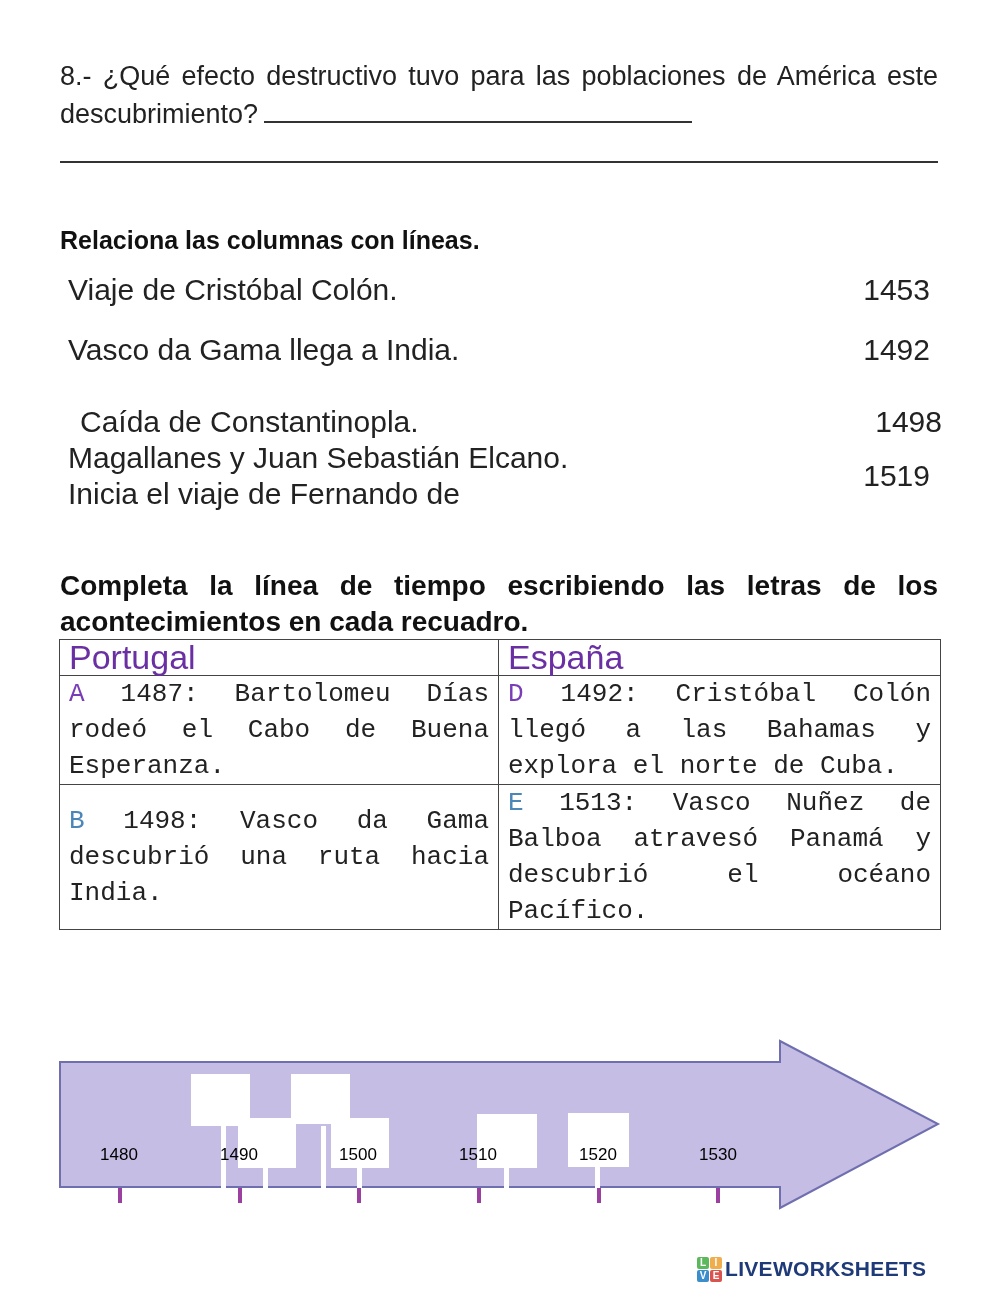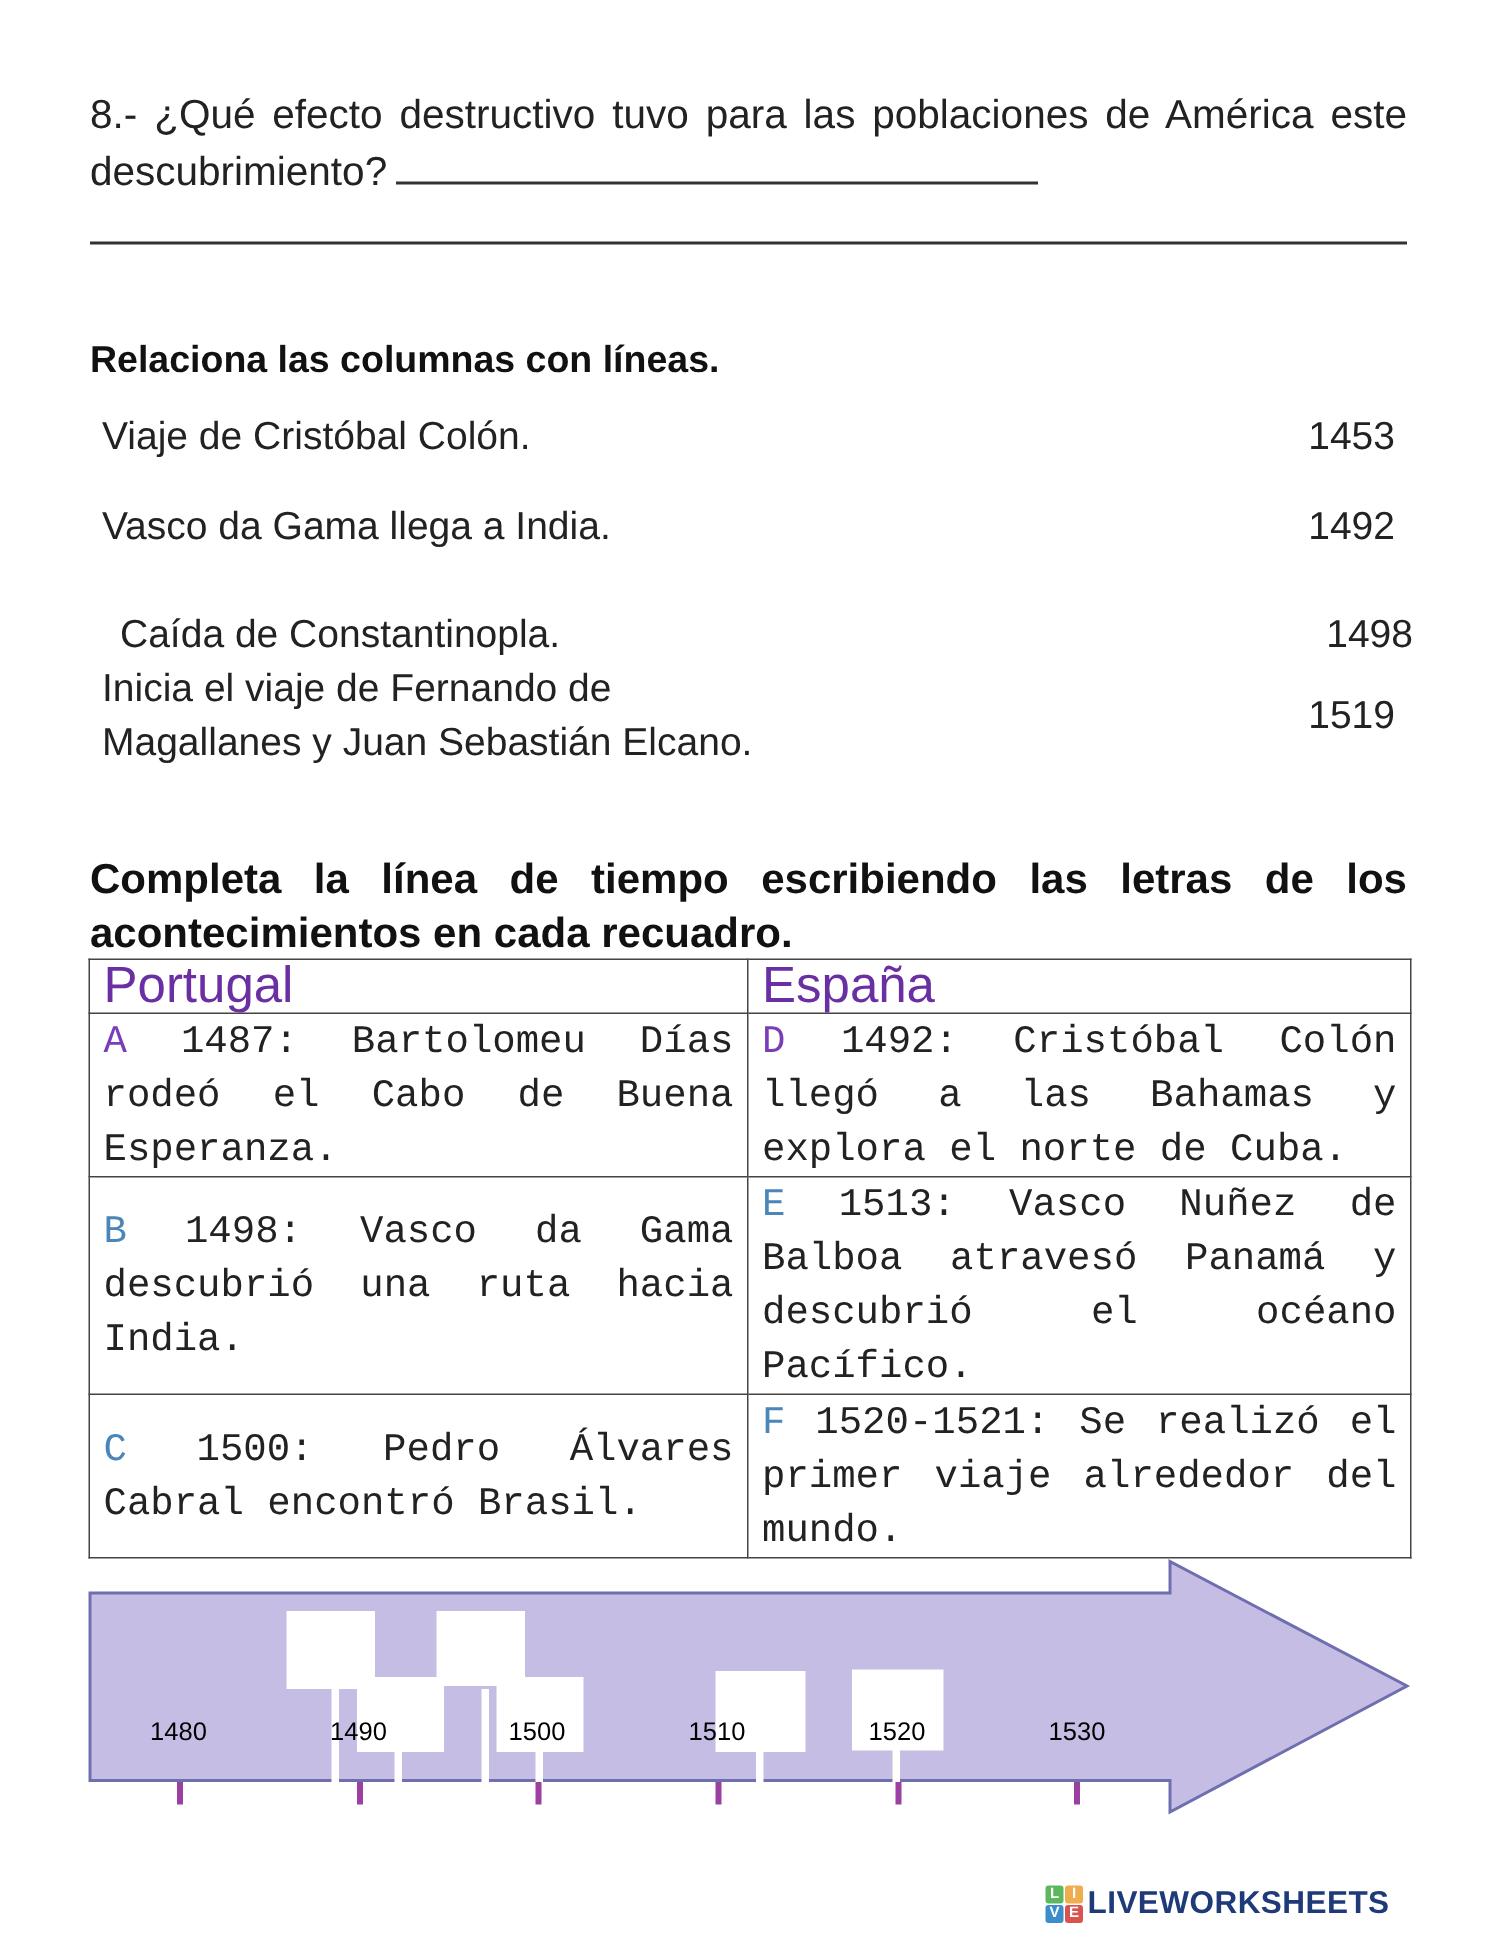--- a/index.html
+++ b/index.html
@@ -4,21 +4,21 @@
 <style>
   html, body { margin:0; padding:0; background:#ffffff; }
   body { width:1000px; height:1291px; position:relative; overflow:hidden;
          font-family:"Liberation Sans", "DejaVu Sans", sans-serif; color:#222; }
   .q8 { position:absolute; left:60px; top:58px; width:878px; font-size:27px; line-height:37px;
         text-align:justify; text-align-last:left; }
   .q8 .blank { display:inline-block; width:428px; border-bottom:2px solid #333; height:26px; vertical-align:baseline; margin-left:6px; }
   .q8-line2 { position:absolute; left:60px; top:161px; width:878px; border-bottom:2px solid #333; }
 
   .h-bold { position:absolute; left:60px; font-weight:bold; font-size:25px; color:#111; }
-  .match-row { position:absolute; left:68px; width:862px; font-size:26px; line-height:36px; color:#222; }
+  .match-row { position:absolute; left:68px; width:862px; font-size:30px; line-height:36px; color:#222; }
   .match-row .year { position:absolute; right:0; top:0; }
   .match-row.two .year { top:18px; }
 
   .instr { position:absolute; left:60px; top:568px; width:878px; font-weight:bold; font-size:28px;
            line-height:36px; text-align:justify; text-align-last:left; color:#111; }
 
   table.events { position:absolute; left:59px; top:639px; width:881px; border-collapse:collapse; table-layout:fixed; }
   table.events th, table.events td { border:1.5px solid #444; vertical-align:top; padding:0 9px; }
   table.events th { font-size:34px; font-weight:normal; color:#6a2fa3; height:35px; line-height:35px; text-align:left; }
   table.events td { font-size:26px; line-height:36px; text-align:justify; color:#222;font-family:Liberation Mono, monospace; }
@@ -50,22 +50,22 @@
 </div>
 <div class="match-row" style="top:332px;">
   <span>Vasco da Gama llega a India.</span>
   <span class="year">1492</span>
 </div>
 <div class="match-row" style="top:404px;margin-left:12px;">
   <span>Caída de Constantinopla.</span>
   <span class="year">1498</span>
 </div>
 <div class="match-row two" style="top:440px;">
+  <div>Magallanes y Juan Sebastián Elcano.</div>
   <div>Inicia el viaje de Fernando de</div>
-  <div>Magallanes y Juan Sebastián Elcano.</div>
   <span class="year">1519</span>
 </div>
 
 <div class="instr">Completa la línea de tiempo escribiendo las letras de los acontecimientos en cada recuadro.</div>
 
 <table class="events">
   <colgroup>
       <col style="width:439px">
       <col style="width:442px">
     </colgroup>
@@ -74,24 +74,20 @@
     <th>Portugal</th>
     <th>España</th>
   </tr>
   <tr style="height:109px;">
     <td><span class="ltr-purple">A</span><span> 1487: Bartolomeu Días rodeó el Cabo de Buena Esperanza.</span></td>
     <td><span class="ltr-purple">D</span><span> 1492: Cristóbal Colón llegó a las Bahamas y explora el norte de Cuba.</span></td>
   </tr>
   <tr style="height:144px;">
     <td class="mid"><span class="ltr-blue">B</span><span> 1498: Vasco da Gama descubrió una ruta hacia India.</span></td>
     <td><span class="ltr-blue">E</span><span> 1513: Vasco Nuñez de Balboa atravesó Panamá y descubrió el océano Pacífico.</span></td>
-  </tr>
-  <tr style="height:108px;">
-    <td class="mid"><span class="ltr-blue">C</span><span> 1500: Pedro Álvares Cabral encontró Brasil.</span></td>
-    <td><span class="ltr-blue">F</span><span> 1520-1521: Se realizó el primer viaje alrededor del mundo.</span></td>
   </tr>
 </tbody>
   </table>
 
 <svg class="timeline" width="885" height="175" viewBox="0 0 885 175">
   <polygon points="2,24 722,24 722,3 880,86 722,170 722,149 2,149" fill="#c5bde4" stroke="#6f6fb0" stroke-width="2"></polygon>
 
   <rect x="163" y="88" width="5" height="62" fill="#ffffff"></rect>
   <rect x="205" y="128" width="5" height="22" fill="#ffffff"></rect>
   <rect x="263" y="88" width="5" height="62" fill="#ffffff"></rect>

